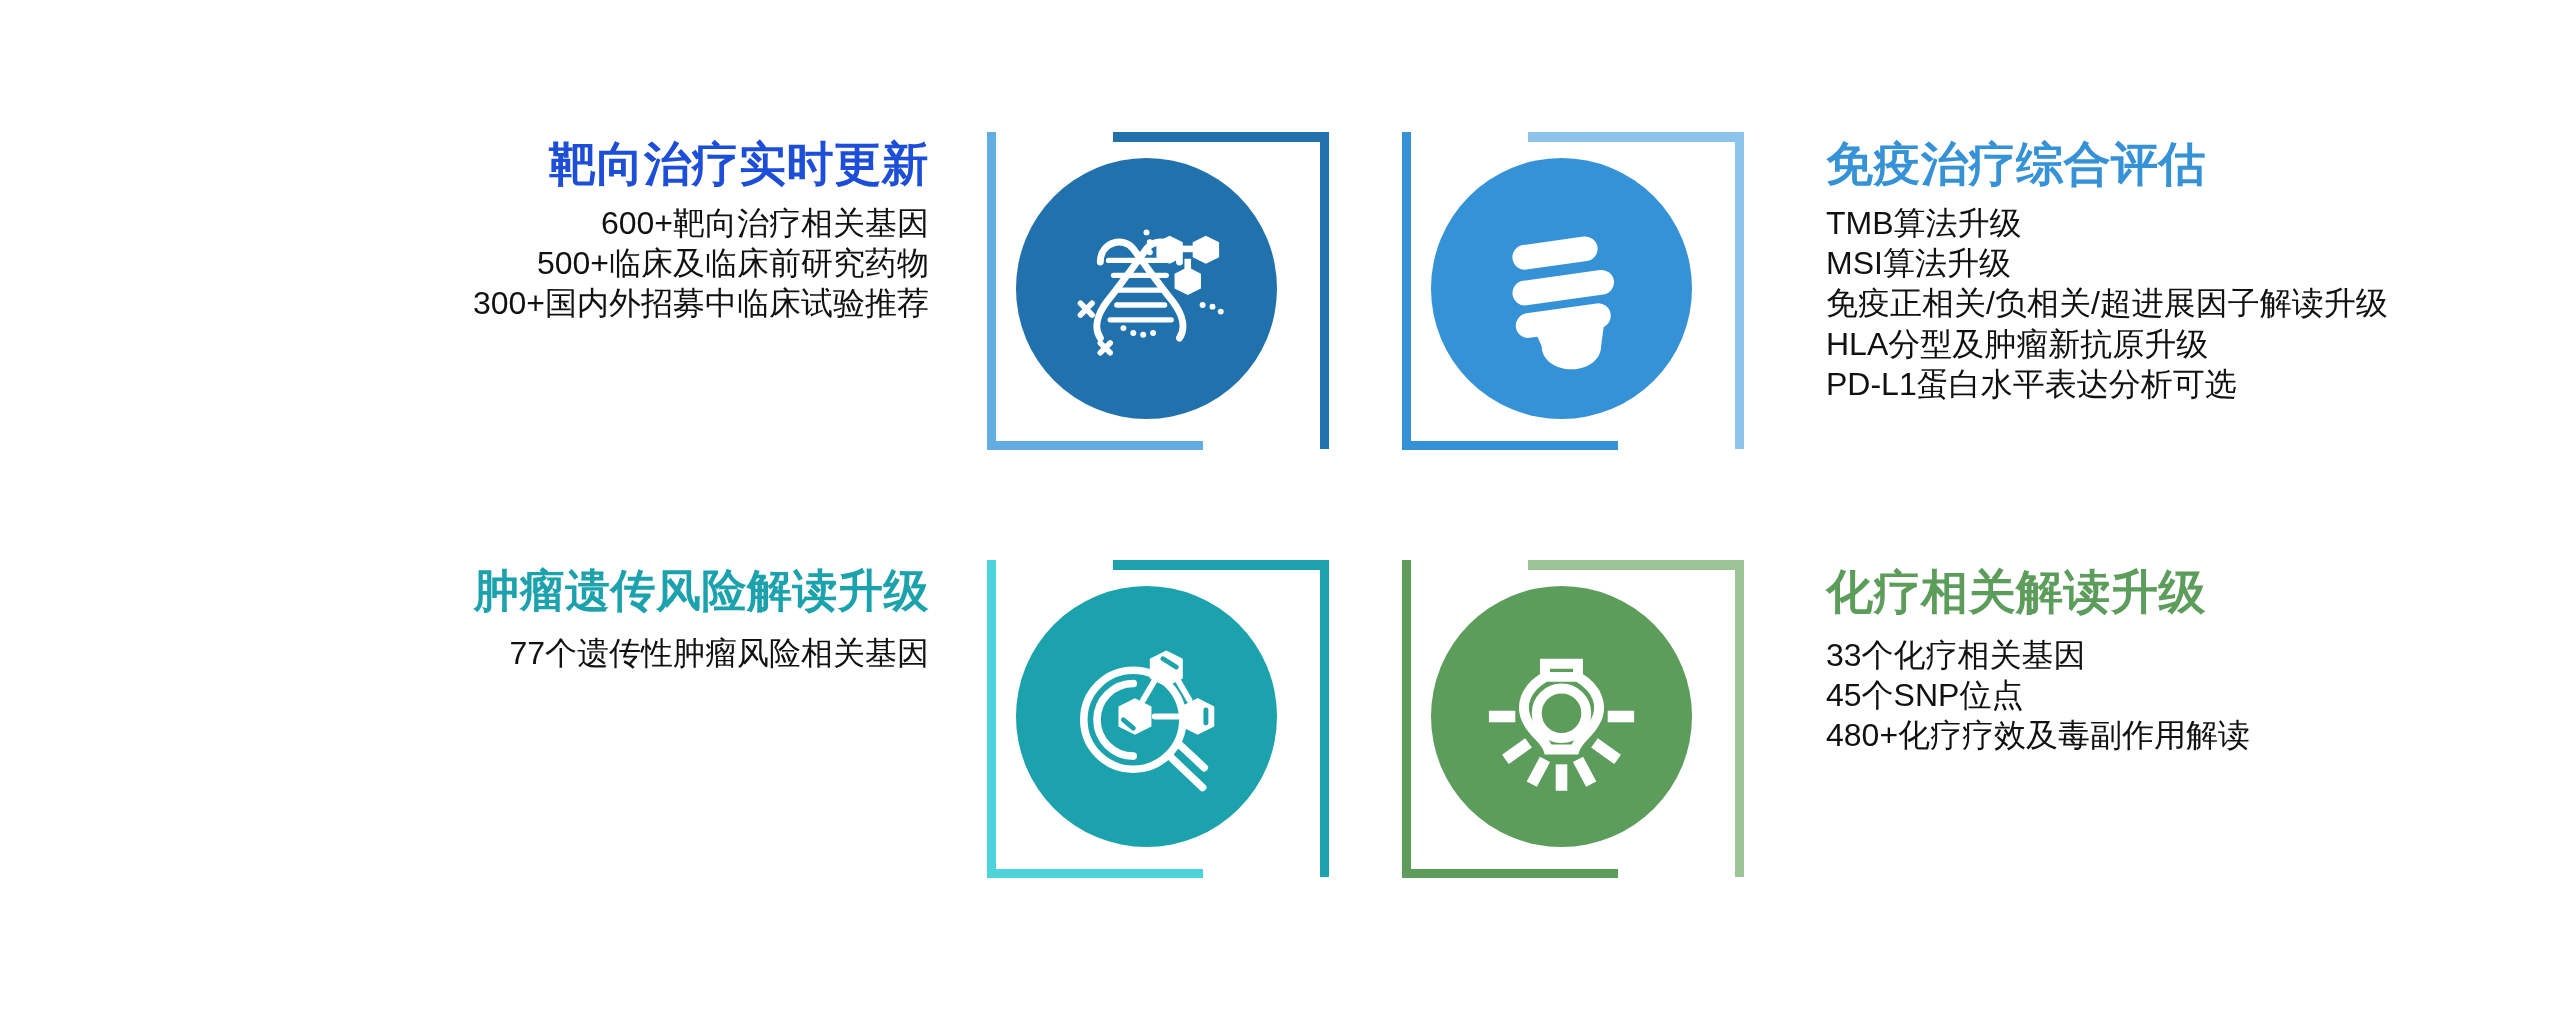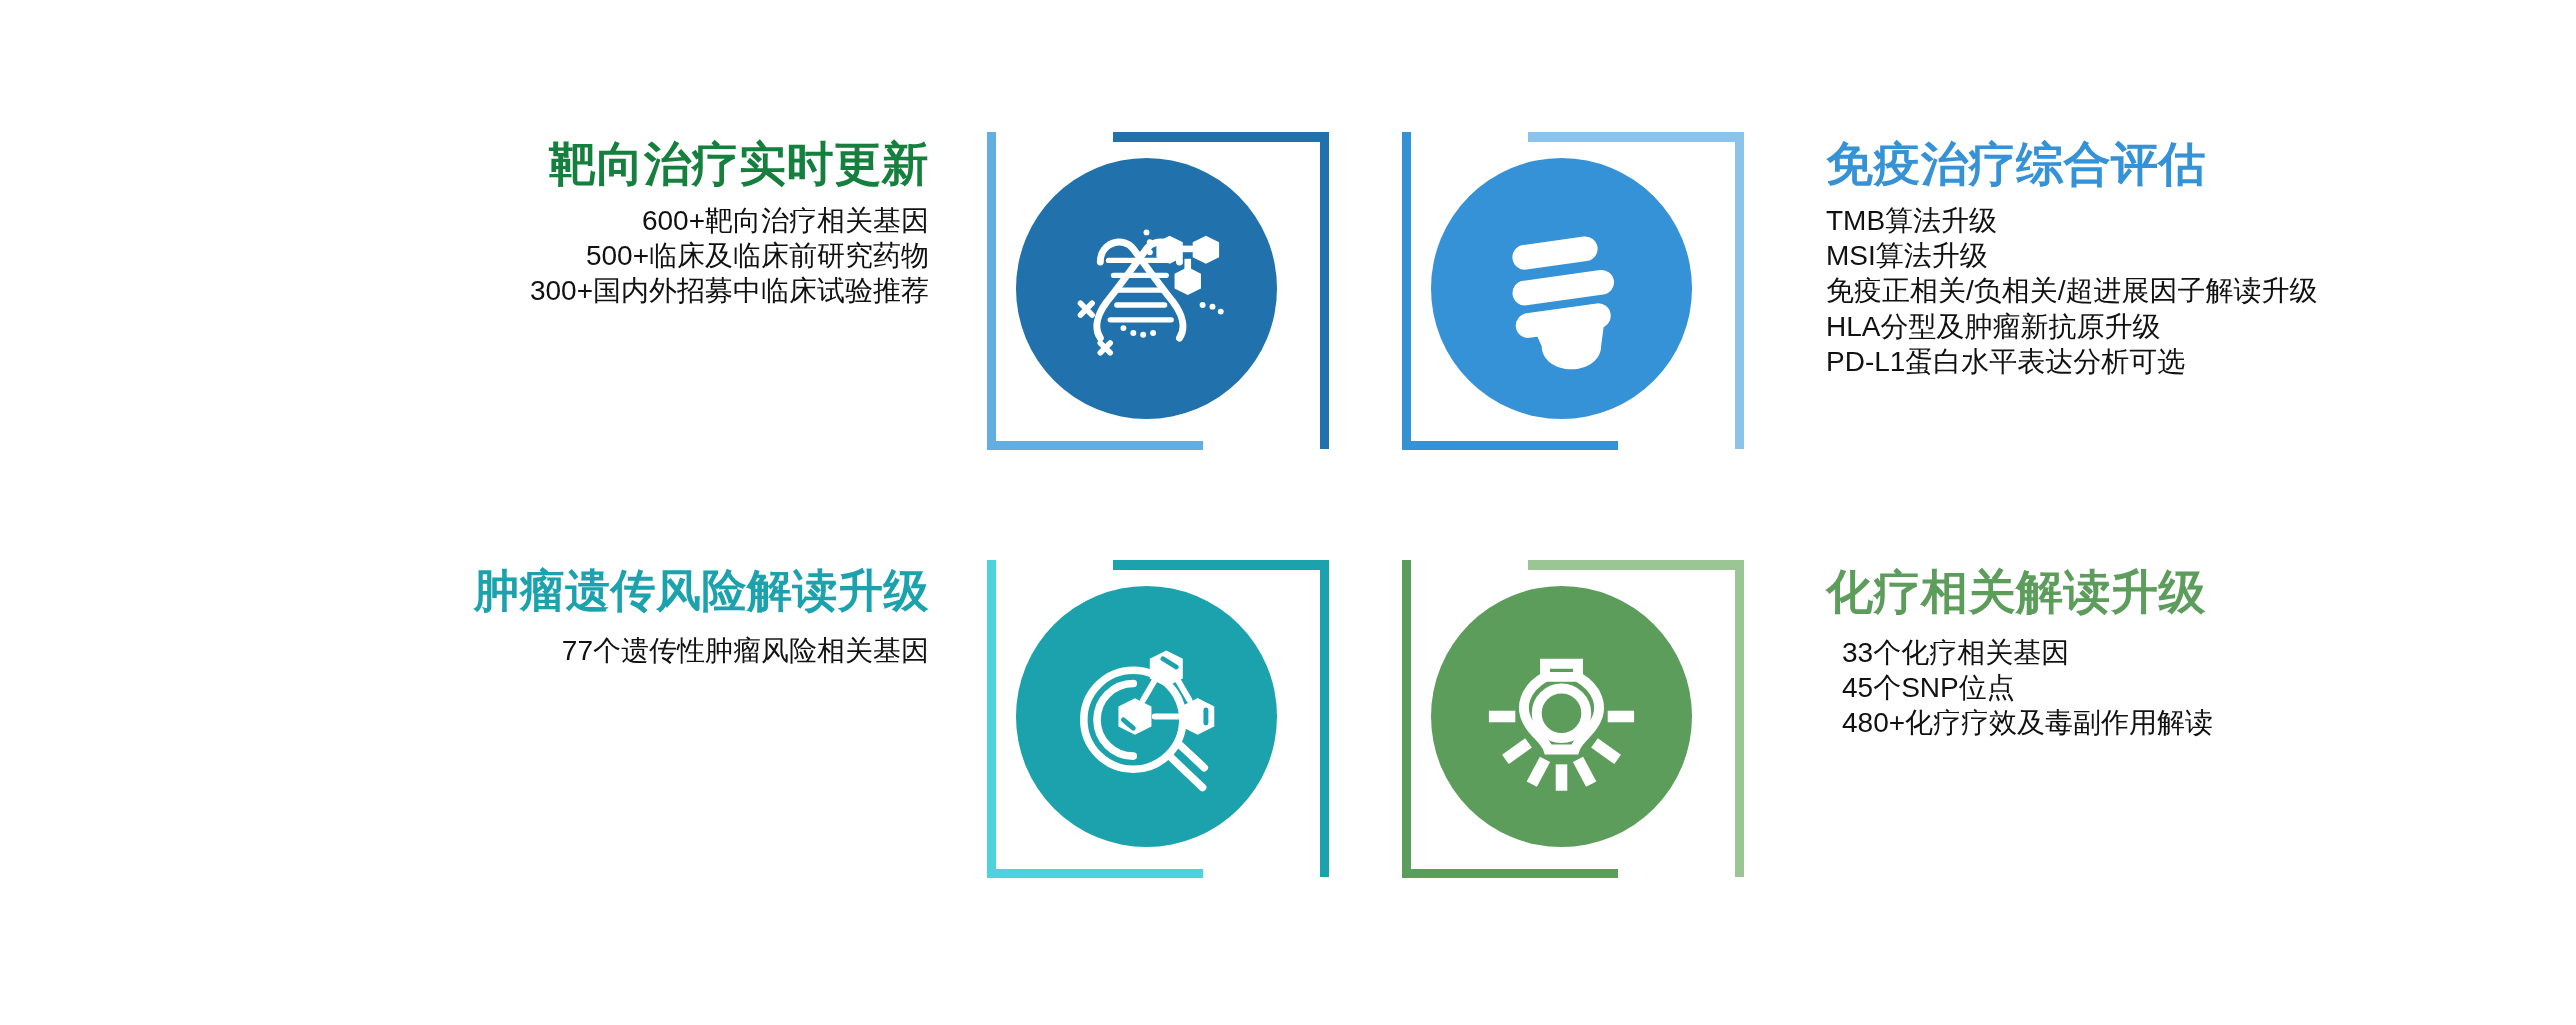--- a/index.html
+++ b/index.html
@@ -35,28 +35,28 @@
     font-weight: bold;
     font-size: 47px;
     line-height: 1.08;
     letter-spacing: 0.5px;
     white-space: nowrap;
   }
   .heading.wide { font-size: 45px; margin-left: 10px; }
 
   .lines {
     margin-top: 13.4px;
-    font-size: 28px;
+    font-size: 32px;
     line-height: 1.26;
     color: #111111;
     font-weight: normal;
   }
   .lines .ln { white-space: nowrap; }
 
-  .lines.tight { margin-top: 17.5px; padding-left: 16px; }
+  .lines.tight { margin-top: 17.5px; }
 
   
   .iconcell {
     position: relative;
     width: 415px; height: 361px;
     flex: 0 0 415px;
   }
   .frame { position: absolute; inset: 0; }
   .bar { position: absolute; }
 
@@ -79,21 +79,21 @@
   .icons-pair { display: flex; }
 </style>
 </head>
 <body>
 
 <div class="board">
 
   <div class="row row-top">
 
     <div class="textblock left">
-      <div class="heading" style="color:#15803d">靶向治疗实时更新</div>
+      <div class="heading" style="color:#1d4ed8">靶向治疗实时更新</div>
       <div class="lines">
         <div class="ln">600+靶向治疗相关基因</div>
         <div class="ln">500+临床及临床前研究药物</div>
         <div class="ln">300+国内外招募中临床试验推荐</div>
       </div>
     </div>
 
     <div class="icons-pair">
 
       <div class="iconcell">

